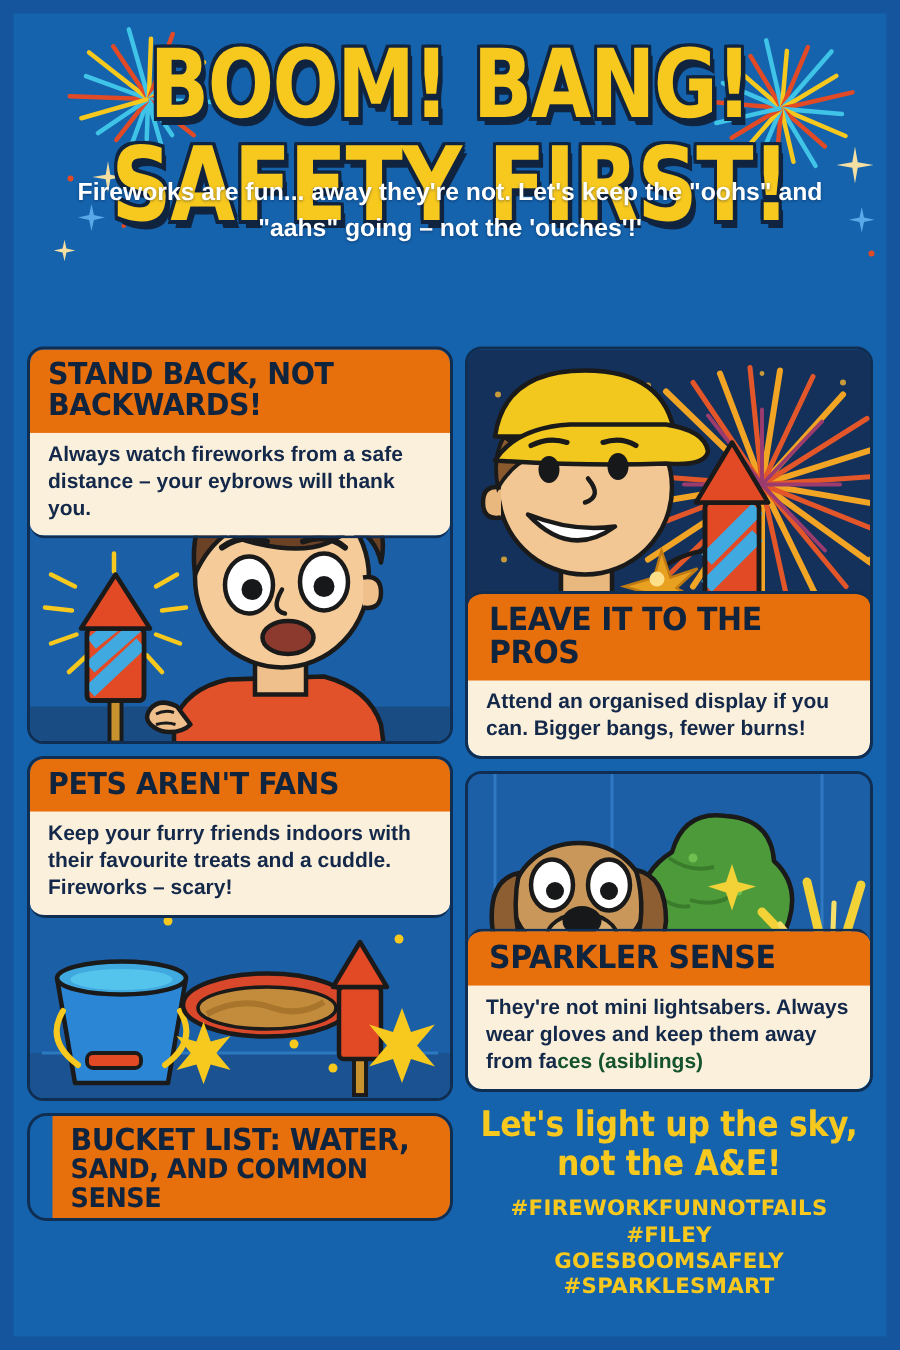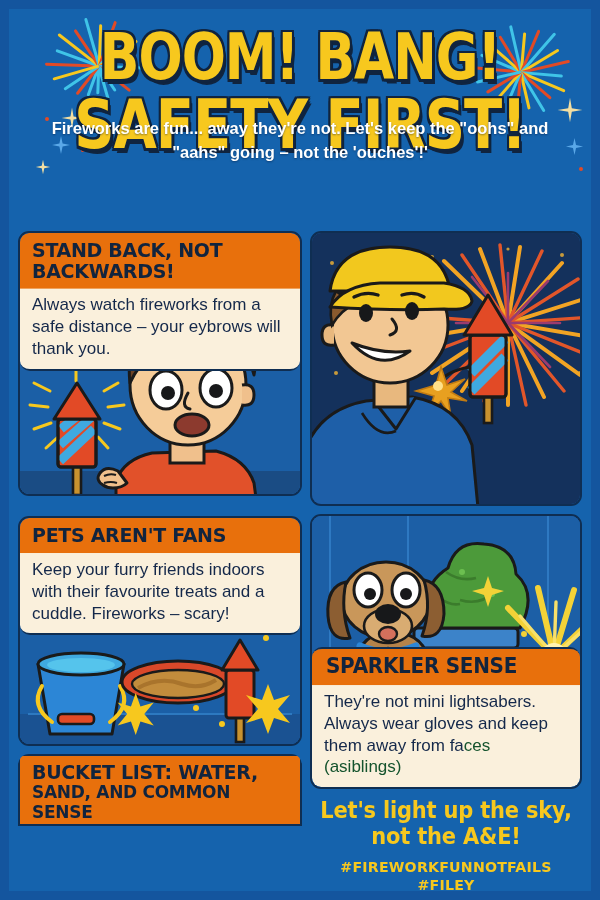--- a/index.html
+++ b/index.html
@@ -78,30 +78,30 @@
     font-size:19px;
     line-height:1.06;
     padding:7px 10px 7px 12px;
     font-family:"DejaVu Sans", sans-serif;
     letter-spacing:-.3px;
     transform:scaleY(1.06);
   }
   .cap-body{
     background:#FAF0DC;
     color:#14284A;
-    font-size:17px;
+    font-size:14px;
     line-height:1.28;
     padding:7px 11px 9px 12px;
-    font-weight:400;
+    font-weight:700;
     font-family:"Liberation Sans", sans-serif;
   }
   .cap.top{border-bottom:2.5px solid #0F2E52;border-radius:9px 9px 10px 10px;overflow:hidden;}
   .cap.bot{border-top:2.5px solid #0F2E52;border-radius:10px 10px 9px 9px;overflow:hidden;}
   .cap.floating{
-    margin:0;border:2.5px solid #0F2E52;border-radius:0;overflow:hidden;
+    margin:0;border:2.5px solid #0F2E52;border-radius:13px;overflow:hidden;padding-left:15px;
   }
 
   .blue-word{color:#14532d;}
 
   
   #footer{
     position:relative;flex:1;min-height:0;
     display:flex;flex-direction:column;justify-content:flex-start;
     padding-top:4px;
   }
@@ -250,21 +250,21 @@
 
             <ellipse cx="172" cy="192" rx="17" ry="11" fill="#8C3A2E" stroke="#1A1A1A" stroke-width="3"></ellipse>
           </svg>
         </div>
         <div class="cap top">
           <div class="cap-head">STAND BACK, NOT BACKWARDS!</div>
           <div class="cap-body">Always watch fireworks from a safe distance – your eybrows will thank you.</div>
         </div>
       </div>
 
-      <div class="panel" style="height:230px;margin-top:12px;">
+      <div class="panel" style="height:230px;">
         <div class="art">
           <div class="artbg" style="background:#1B5FA6;"></div>
           <svg width="280" height="230" viewBox="0 0 280 230" style="position:absolute;left:0;top:0;">
             <rect x="0" y="196" width="280" height="34" fill="#1A5292"></rect>
             <line x1="8" y1="196" x2="272" y2="196" stroke="#2D79C0" stroke-width="2"></line>
 
             <path d="M18 146 L30 216 L92 216 L104 146 Z" fill="#2C86D6" stroke="#1A1A1A" stroke-width="3" stroke-linejoin="round"></path>
             <ellipse cx="61" cy="146" rx="43" ry="11" fill="#3FA9E0" stroke="#1A1A1A" stroke-width="3"></ellipse>
             <ellipse cx="61" cy="147" rx="34" ry="7" fill="#55C4EC"></ellipse>
             <path d="M22 168 q-12 20 10 36" stroke="#F7C81E" stroke-width="4" fill="none" stroke-linecap="round"></path>
@@ -390,23 +390,27 @@
             <ellipse cx="100" cy="78" rx="7" ry="9" fill="#17181A"></ellipse>
 
             <path d="M42 64 q12 -6 24 -2" stroke="#1A1A1A" stroke-width="3.4" fill="none" stroke-linecap="round"></path>
             <path d="M90 62 q12 -4 22 2" stroke="#1A1A1A" stroke-width="3.4" fill="none" stroke-linecap="round"></path>
 
             <path d="M80 86 q10 12 -2 16" stroke="#1A1A1A" stroke-width="3" fill="none" stroke-linecap="round"></path>
 
             <path d="M40 110 q28 30 58 8 q-28 4 -58 -8 Z" fill="#FFFFFF" stroke="#1A1A1A" stroke-width="3" stroke-linejoin="round"></path>
           </svg>
         </div>
+        <div class="cap bot" style="position:absolute;left:0;right:0;bottom:0;">
+          <div class="cap-head" style="font-size:20px;text-align:left;padding-left:14px;">LEAVE IT TO THE PROS</div>
+          <div class="cap-body">Attend an organised display if you can. Bigger bangs, fewer burns!</div>
+        </div>
       </div>
 
-      <div class="panel" style="height:275px;padding-left:16px;">
+      <div class="panel" style="height:214px;padding-left:16px;">
         <div class="art">
           <div class="artbg" style="background:#1B5DA3;"></div>
           <svg width="290" height="275" viewBox="0 0 290 275" style="position:absolute;left:0;top:0;">
 
             <rect x="0" y="0" width="290" height="150" fill="#1C5FA6"></rect>
             <rect x="0" y="150" width="290" height="125" fill="#17538F"></rect>
             <line x1="0" y1="150" x2="290" y2="150" stroke="#2E79C2" stroke-width="3"></line>
             <line x1="18" y1="0" x2="18" y2="150" stroke="#2E79C2" stroke-width="2"></line>
             <line x1="96" y1="0" x2="96" y2="150" stroke="#2E79C2" stroke-width="2"></line>
             <line x1="236" y1="0" x2="236" y2="150" stroke="#2E79C2" stroke-width="2"></line>

